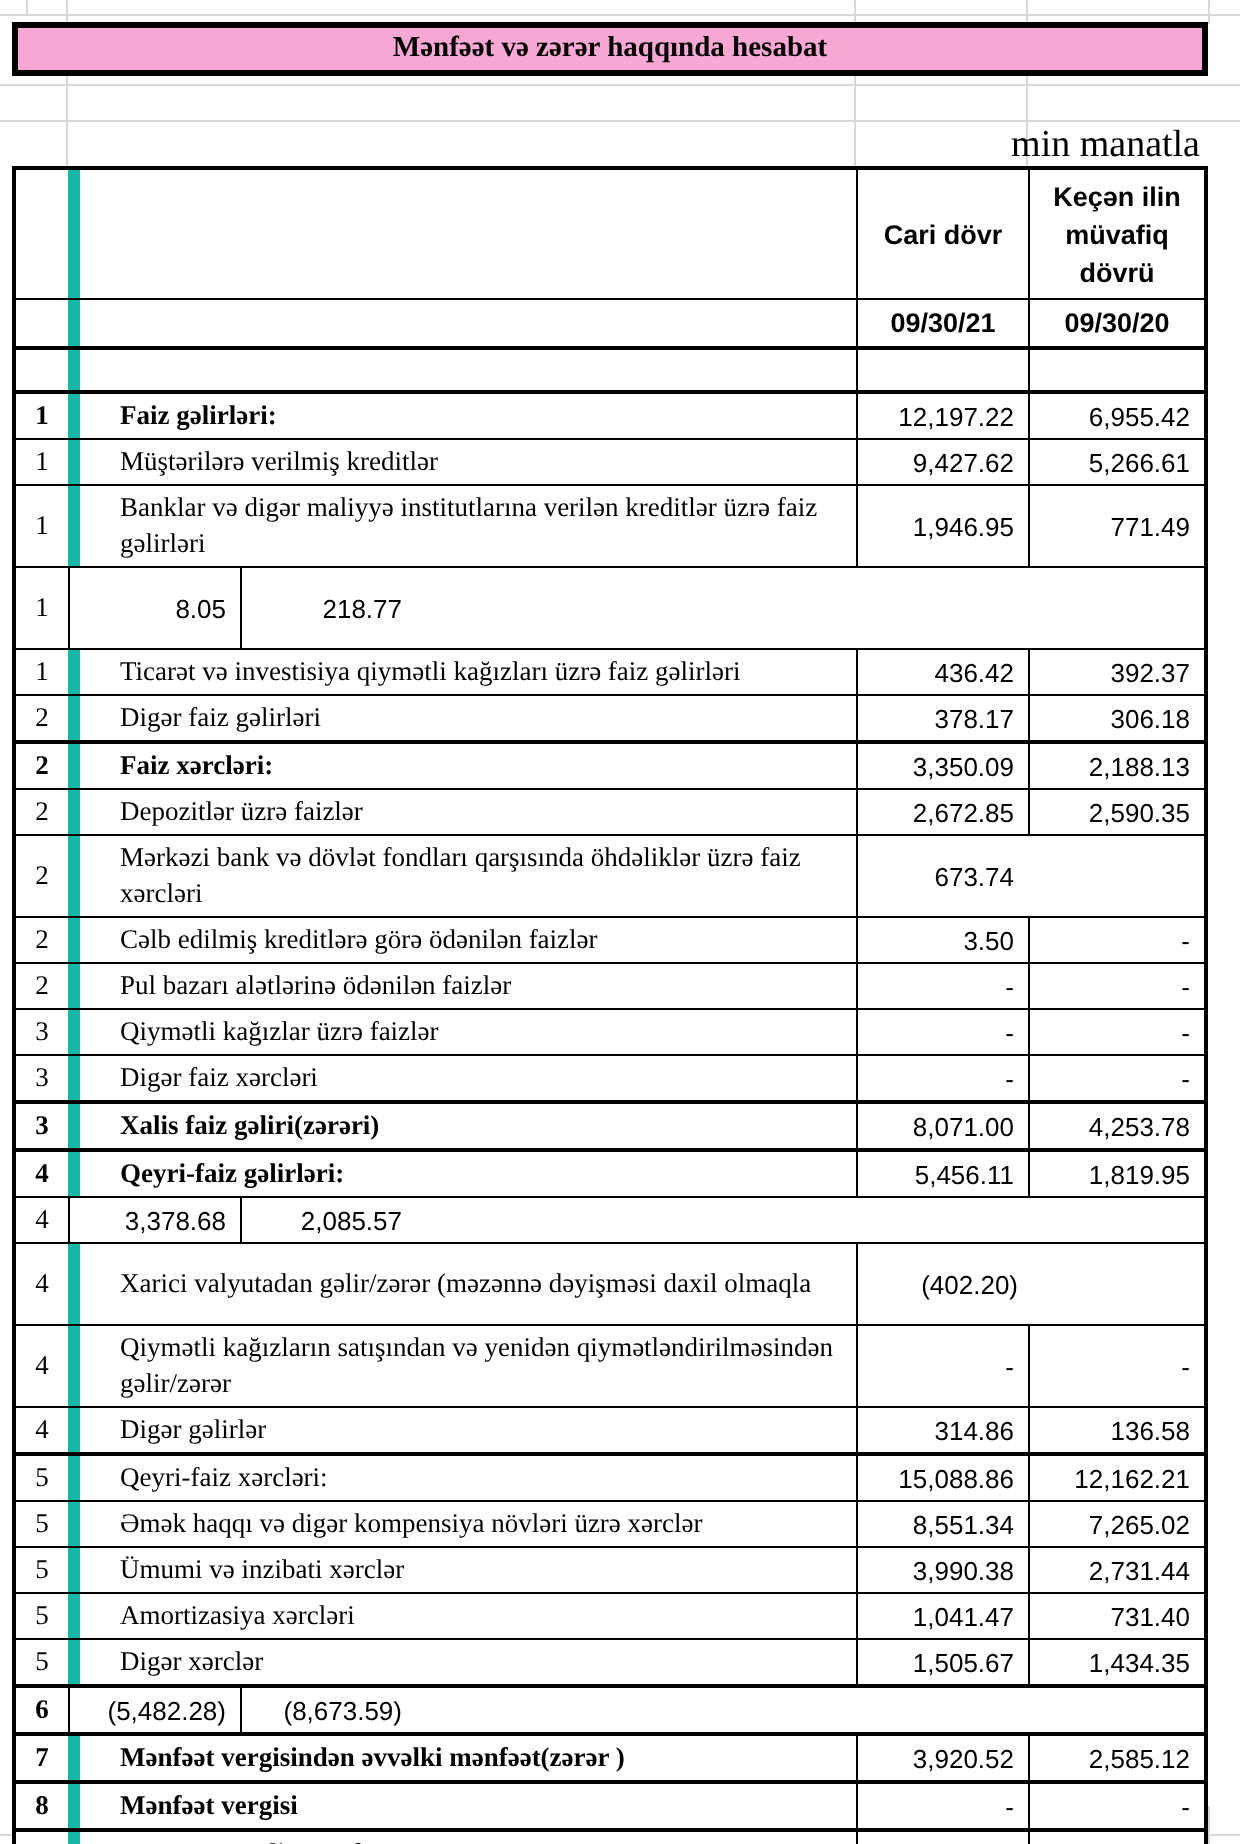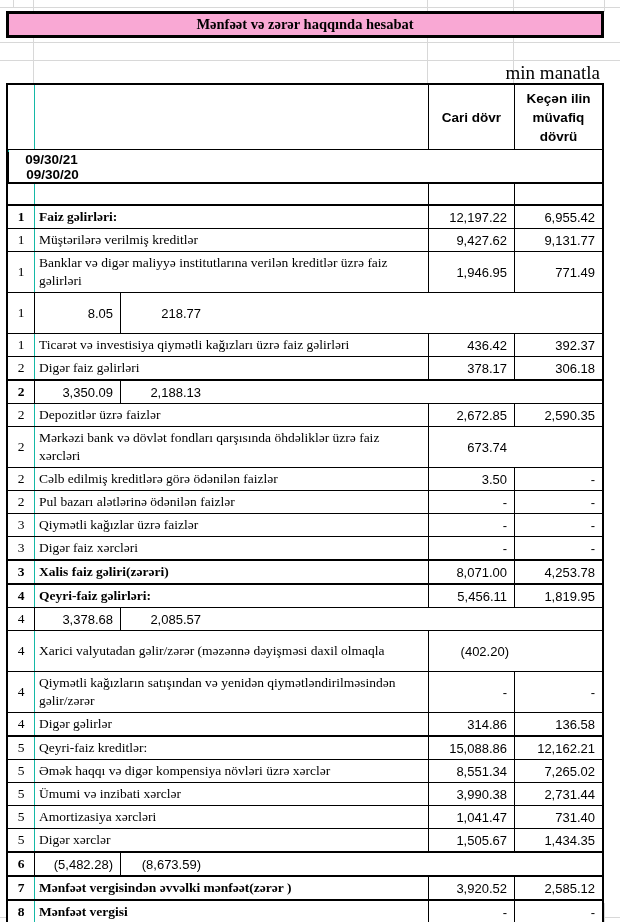--- a/index.html
+++ b/index.html
@@ -24,32 +24,32 @@
   }
   .main-table{
     position:absolute;left:6px;top:83px;width:598px;box-sizing:border-box;
     border:2px solid #000;background:#fff;
   }
   .row{display:flex;border-top:1px solid #000;}
   .row:first-child{border-top:none;}
   .row.thick{border-top-width:2px;}
   .c{box-sizing:border-box;display:flex;align-items:center;}
   .c.num{width:26px;justify-content:center;font-size:13.5px;}
-  .c.label{width:394px;border-left:1px solid #14b8a6;padding:1px 6px 1px 4px;
+  .c.label{width:394px;border-left:6px solid #14b8a6;padding:1px 6px 1px 20px;
            font-size:13.5px;line-height:18px;}
   .c.val{width:86px;border-left:1px solid #000;justify-content:flex-end;
          padding-right:7px;font-family:"Liberation Sans",sans-serif;font-size:13px;}
   .c.val.last{width:88px;}
   .c.ctr{justify-content:center;padding-right:0;text-align:center;}
   .bold{font-weight:bold;}
   .serif{font-family:"Liberation Serif",serif;}
   .header-row{min-height:64px;}
   .header-row .c{align-items:center;}
   .header-row .c.val{font-size:13.5px;line-height:19px;padding-left:9px;padding-right:9px;}
-  .date-row{min-height:23px;flex-direction:column;}
+  .date-row{min-height:23px;}
   .date-row .c.val{font-weight:bold;font-size:13.5px;}
   .empty-row{min-height:20px;border-top-width:2px;}
   .row.r-s{min-height:22px;}
   .row.r-d{min-height:40px;}
   #data-rows .row:first-child{border-top:2px solid #000;}
 </style>
 </head>
 <body>
 
 <div class="sheet">
@@ -100,21 +100,21 @@
     <div class="c num bold">1</div>
     <div class="c label bold">Faiz gəlirləri:</div>
     <div class="c val">12,197.22</div>
     <div class="c val last">6,955.42</div>
   </div>
 
   <div class="row r-s">
     <div class="c num">1</div>
     <div class="c label">Müştərilərə verilmiş kreditlər</div>
     <div class="c val">9,427.62</div>
-    <div class="c val last">9,131.77</div>
+    <div class="c val last">5,266.61</div>
   </div>
 
   <div class="row r-d">
     <div class="c num">1</div>
     <div class="c label">Banklar və digər maliyyə institutlarına verilən kreditlər üzrə faiz gəlirləri</div>
     <div class="c val">1,946.95</div>
     <div class="c val last">771.49</div>
   </div>
 
   <div class="row r-d">
@@ -132,20 +132,21 @@
 
   <div class="row r-s">
     <div class="c num">2</div>
     <div class="c label">Digər faiz gəlirləri</div>
     <div class="c val">378.17</div>
     <div class="c val last">306.18</div>
   </div>
 
   <div class="row r-s thick">
     <div class="c num bold">2</div>
+    <div class="c label bold">Faiz xərcləri:</div>
     <div class="c val">3,350.09</div>
     <div class="c val last">2,188.13</div>
   </div>
 
   <div class="row r-s">
     <div class="c num">2</div>
     <div class="c label">Depozitlər üzrə faizlər</div>
     <div class="c val">2,672.85</div>
     <div class="c val last">2,590.35</div>
   </div>
@@ -219,21 +220,21 @@
 
   <div class="row r-s">
     <div class="c num">4</div>
     <div class="c label">Digər gəlirlər</div>
     <div class="c val">314.86</div>
     <div class="c val last">136.58</div>
   </div>
 
   <div class="row r-s thick">
     <div class="c num">5</div>
-    <div class="c label">Qeyri-faiz kreditlər:</div>
+    <div class="c label">Qeyri-faiz xərcləri:</div>
     <div class="c val">15,088.86</div>
     <div class="c val last">12,162.21</div>
   </div>
 
   <div class="row r-s">
     <div class="c num">5</div>
     <div class="c label">Əmək haqqı və digər kompensiya növləri üzrə xərclər</div>
     <div class="c val">8,551.34</div>
     <div class="c val last">7,265.02</div>
   </div>

